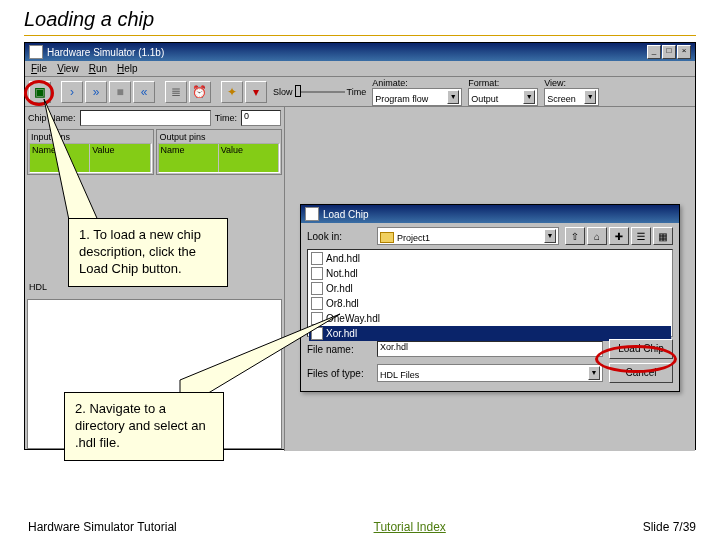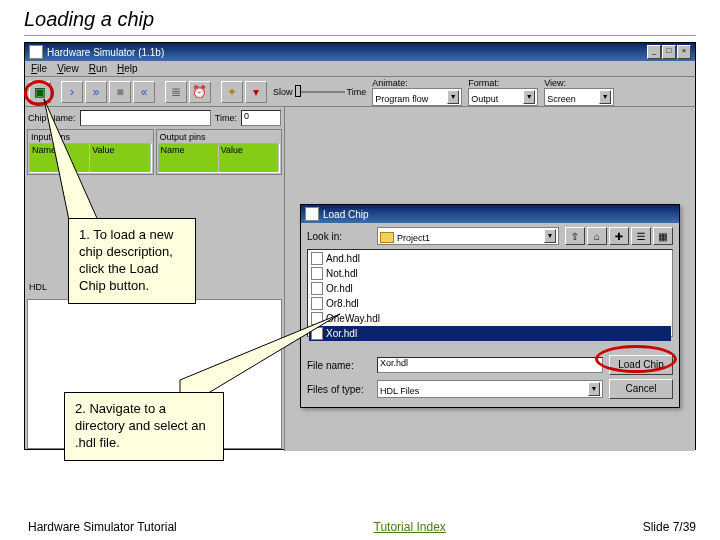--- a/index.html
+++ b/index.html
@@ -114,21 +114,21 @@
     </div>
     <div class="combo-group">
       <span>Format:</span>
       <div class="combo" style="width:70px;">
         <span class="cv">Output</span>
           <div class="cdn">▼</div>
       </div>
     </div>
     <div class="combo-group">
       <span>View:</span>
-      <div class="combo" style="width:70px;">
+      <div class="combo" style="width:55px;">
         <span class="cv">Screen</span>
           <div class="cdn">▼</div>
       </div>
     </div>
   </div>
 
   <div class="content">
     <div class="left-col">
       <div class="small-row">
         <span>Chip Name:</span>
@@ -202,21 +202,21 @@
         </div>
       <div class="file-item">
           <span class="file-ic"></span>
           <span>OneWay.hdl</span>
         </div>
       <div class="file-item sel">
           <span class="file-ic"></span>
           <span>Xor.hdl</span>
         </div>
     </div>
-    <div class="dlg-row" style="margin-top:18px;align-items:center;">
+    <div class="dlg-row" style="margin-top:2px;align-items:center;">
       <span class="lbl">File name:</span>
       <div class="txtbox" style="flex:1;">Xor.hdl</div>
       <div class="dlg-btn">Load Chip</div>
     </div>
     <div class="dlg-row">
       <span class="lbl">Files of type:</span>
       <div class="combo" style="flex:1;">
         <span class="cv">HDL Files</span>
           <div class="cdn">▼</div>
       </div>
@@ -225,21 +225,21 @@
   </div>
 
   <div class="red-circle" style="right:2px; width:82px; height:28px; top:140px;"></div>
 </div>
 
 <div class="red-circle" style="left:24px; top:80px; width:30px; height:26px;"></div>
 
 <svg class="arrow" style="left:40px; top:95px; width:120px; height:140px;">
   <polygon points="4,4 60,130 30,130" fill="#ffffe0" stroke="#000"></polygon>
 </svg>
-<div class="callout" style="left:68px; top:218px; width:128px;">
+<div class="callout" style="left:68px; top:218px; width:160px;">
   <span>1. To load a new chip description, click the Load Chip button.</span>
 </div>
 
 <svg class="arrow" style="left:170px; top:310px; width:180px; height:120px;">
   <polygon points="170,4 10,100 10,70" fill="#ffffe0" stroke="#000"></polygon>
 </svg>
 <div class="callout" style="left:64px; top:392px; width:160px;">
   <span>2. Navigate to a directory and select an .hdl file.</span>
 </div>
 

